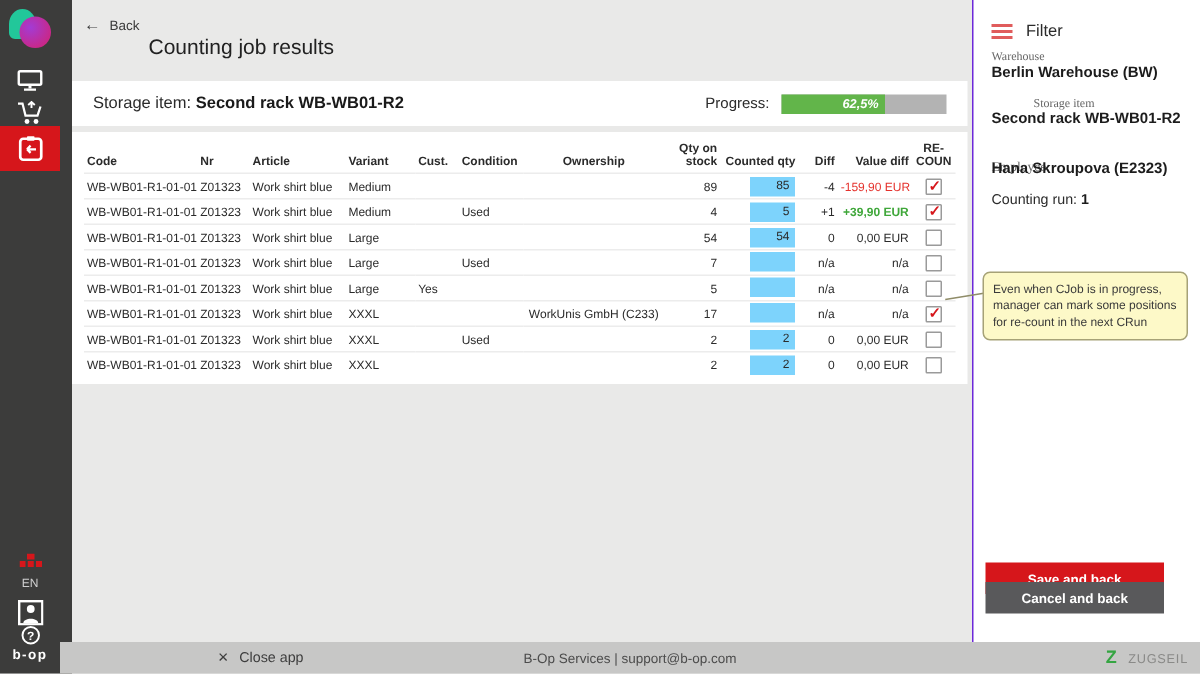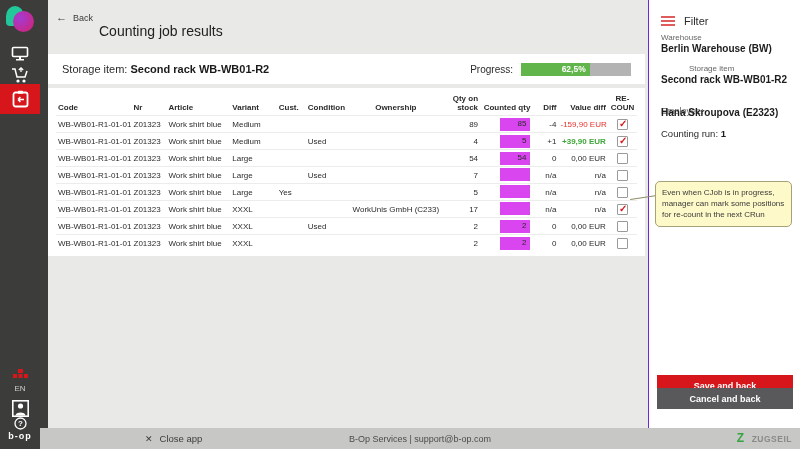--- a/index.html
+++ b/index.html
@@ -33,56 +33,56 @@
 
   
   .summary-card { position:absolute; left:48px; top:54px; width:597px; height:30px;
     background:#ffffff; display:flex; align-items:center; padding:0 14px; z-index:2; }
   .summary-text { font-size:11px; color:#2b2b2b; }
   .summary-text b { color:#1a1a1a; }
   .progress-wrap { margin-left:auto; display:flex; align-items:center; }
   .progress-label { font-size:10px; color:#2b2b2b; margin-right:8px; }
   .progress-track { width:110px; height:13px; background:#b3b3b3; position:relative; }
   .progress-fill { height:13px; background:#62b54a; display:flex; align-items:center;
-    justify-content:flex-end; }
+    justify-content:flex-end;font-style:italic; }
   .progress-fill span { color:#fff; font-weight:bold; font-size:8.5px; padding-right:4px; }
 
   
   .table-card { position:absolute; left:48px; top:88px; width:597px;
     background:#ffffff; padding:2px 8px 4px 8px; z-index:2; }
   table { width:100%; border-collapse:collapse; table-layout:fixed; }
   th { font-size:8px; color:#2b2b2b; font-weight:bold; vertical-align:bottom;
     padding:4px 2px 3px 2px; line-height:1.15; }
   td { font-size:8px; color:#2b2b2b; padding:0 2px; height:17px;
     border-top:1px solid #ececec; white-space:nowrap; overflow:hidden; }
   tr.hrow th { border-top:none; }
   .al { text-align:left; } .ac { text-align:center; } .ar { text-align:right; }
-  .qtybox { display:inline-block; min-width:30px; height:13px; background:#d946ef;
+  .qtybox { display:inline-block; min-width:30px; height:13px; background:#7dd3fc;
     text-align:right; padding:1px 4px 0 2px; font-size:8px; color:#2b2b2b; }
   .neg { color:#e5322d; } .pos { color:#3fa73a;font-weight:bold; }
   .cbx { display:inline-block; width:11px; height:11px; background:#fff;
     border:1px solid #9a9a9a; border-radius:1px; position:relative; cursor:pointer;
     vertical-align:middle; }
   .cbx.on::after { content:"✓"; position:absolute; left:1px; top:-2px;
     color:#d6161b; font-size:10px; font-weight:bold; }
 
   
   .panel { position:absolute; left:648px; top:0; width:152px; height:428px;
     background:#ffffff; border-left:1px solid #6d28d9; z-index:4; }
   .filter-row { position:absolute; left:12px; top:14px; display:flex;
     align-items:center; cursor:pointer; }
   .burger { width:14px; margin-right:9px; }
   .burger div { height:2px; background:#e05c5c; margin:2px 0; }
   .filter-title { font-size:11px; color:#2b2b2b; }
-  .p-label { position:absolute; left:12px; font-size:8px; color:#666; }
+  .p-label { position:absolute; left:12px; font-size:8px; color:#666;font-family:Liberation Serif, serif; }
   .p-value { position:absolute; left:12px; font-size:10px; font-weight:bold; color:#1c1c1c; }
   .p-inline { position:absolute; left:12px; font-size:9.5px; color:#2b2b2b; }
   .p-inline b { color:#1c1c1c; }
 
-  .btn { position:absolute; left:8px; width:136px; height:21px; border:none;
+  .btn { position:absolute; left:8px; width:119px; height:21px; border:none;
     color:#fff; font-weight:bold; font-size:9px; cursor:pointer;
     font-family:"Liberation Sans", sans-serif; }
   .btn-save { top:375px; background:#d6161b; }
   .btn-cancel { top:388px; background:#59595b; }
 
   
   .callout { position:absolute; left:655px; top:181px; width:137px;
     background:#fdf9c8; border:1px solid #a6a277; border-radius:5px;
     padding:5px 6px; font-size:8px; color:#3a3a3a; line-height:1.4; z-index:6; }
   .callout-line { position:absolute; left:630px; top:197px; width:27px; height:1px;
@@ -93,21 +93,21 @@
     background:#c7c7c6; z-index:6; display:flex; align-items:center; }
   .close-app { position:absolute; left:105px; font-size:9.5px; color:#3d3d3d;
     cursor:pointer; }
   .close-app .x { margin-right:7px; font-size:9px; }
   .footer-center { position:absolute; left:0; width:760px; text-align:center;
     font-size:9px; color:#4c4c4c; }
   .brand { position:absolute; right:8px; display:flex; align-items:center; }
   .brand-z { width:11px; height:11px; margin-right:4px; position:relative; }
   .brand-z::before { content:"Z"; position:absolute; left:0; top:-2px;
     font-size:12px; font-weight:bold; color:#35a542; }
-  .brand-name { font-size:8.5px; font-weight:bold; color:#8a8a88; letter-spacing:0.5px; }
+  .brand-name { font-size:8.5px; font-weight:normal; color:#8a8a88; letter-spacing:0.5px; }
 </style>
 </head>
 <body>
 
 <div class="sidebar">
   <div class="side-logo">
     <div class="logo-c1"></div>
     <div class="logo-c2"></div>
   </div>
 

